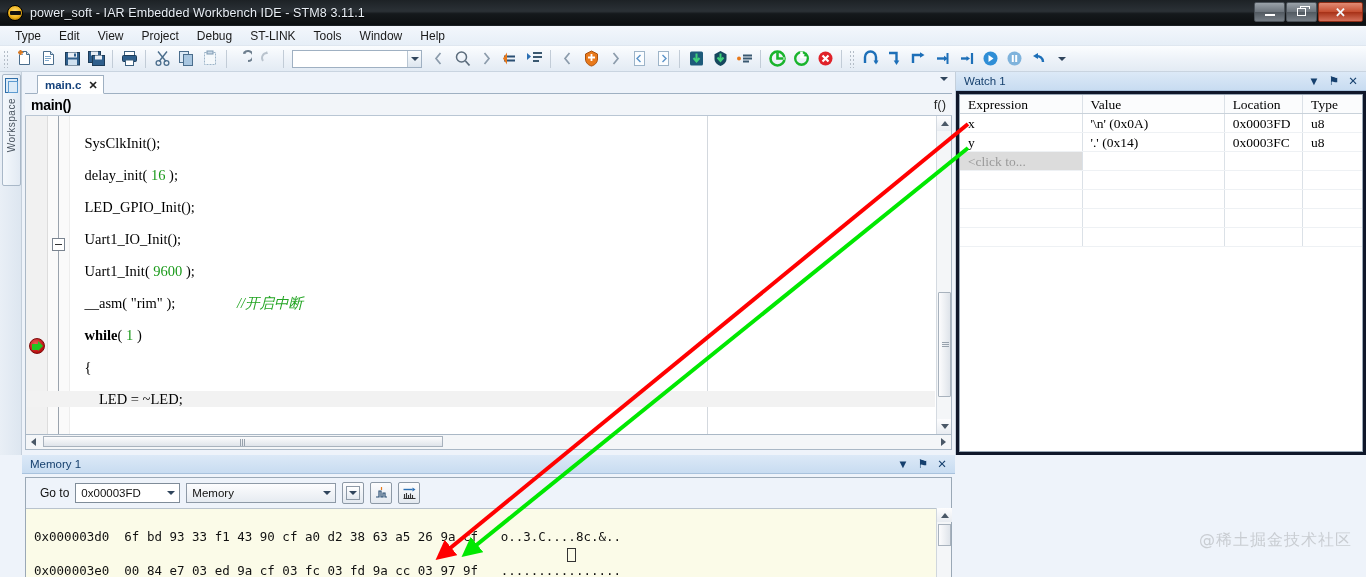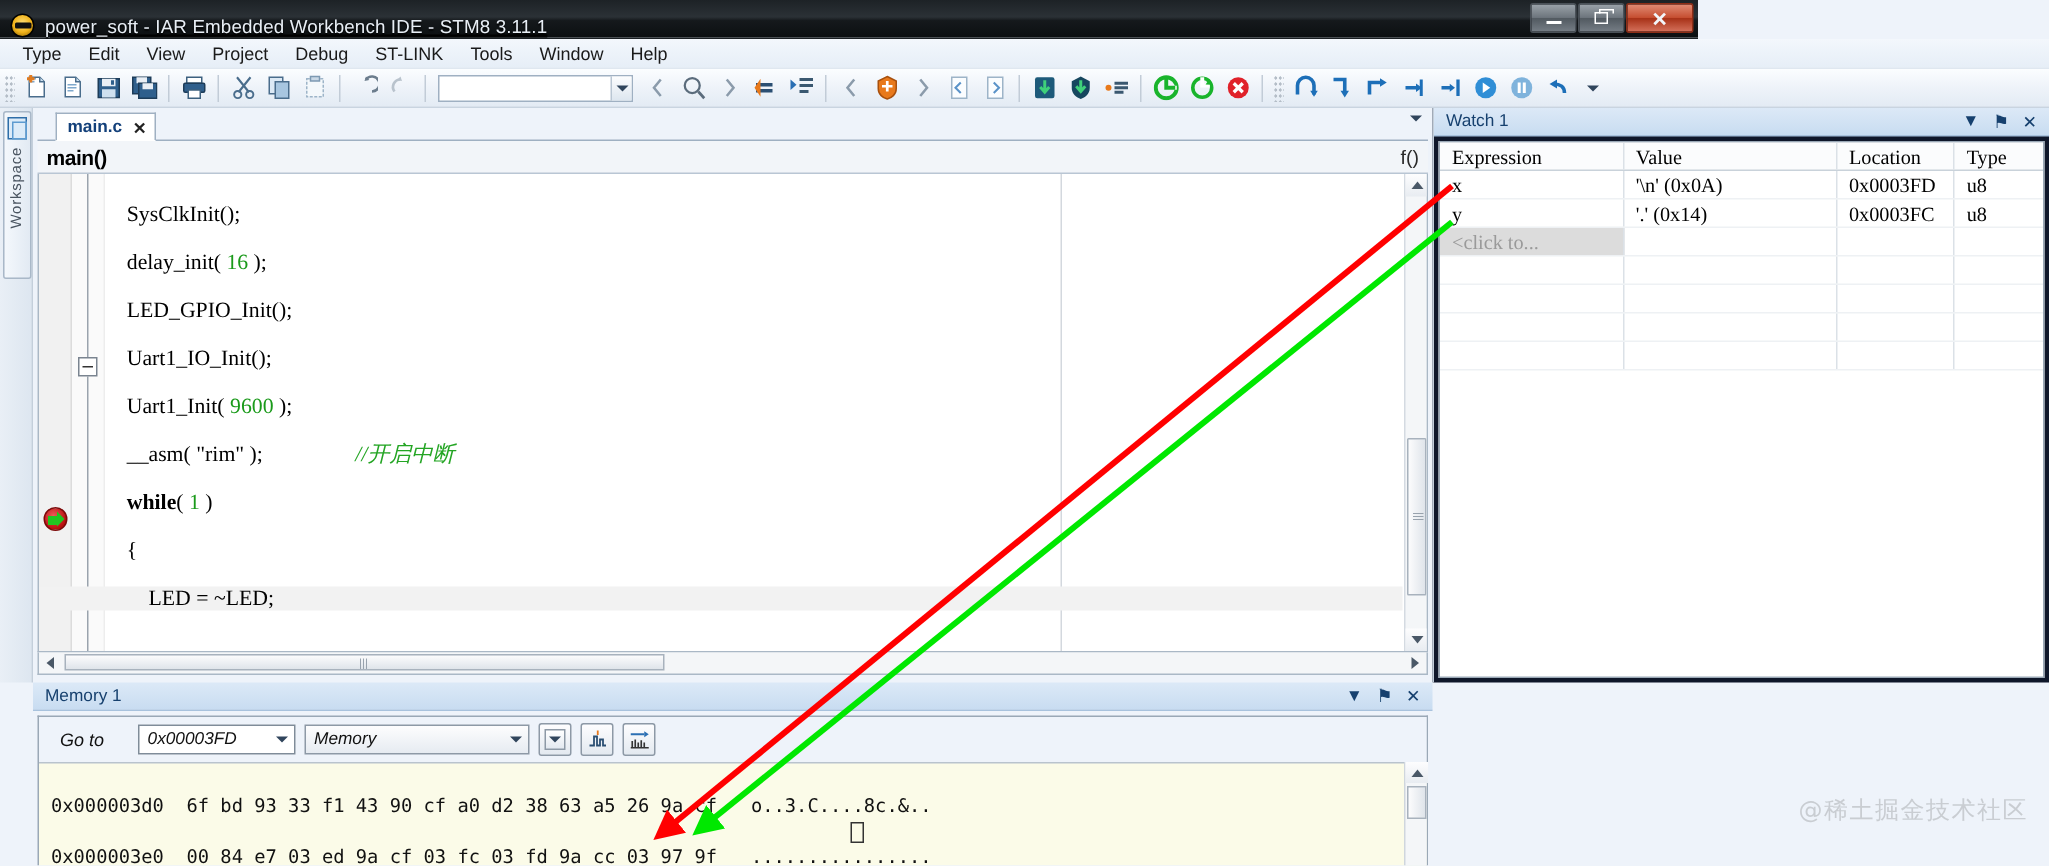--- a/index.html
+++ b/index.html
@@ -7,24 +7,24 @@
   body {
     width:1366px; height:577px; overflow:hidden;
     font-family:"Liberation Sans", sans-serif;
     font-size:12px;
     background:#eef3fa;
     position:relative;
   }
 
   
   #titlebar{
-    position:absolute; left:0; top:0; width:1132px; height:26px;
+    position:absolute; left:0; top:0; width:1366px; height:26px;
     background:linear-gradient(to bottom,#1d2226 0%,#2b3136 45%,#15191c 55%,#0c0f11 100%);
     border-bottom:1px solid #1b2024;
-    display:flex; align-items:flex-end;text-decoration:underline;
+    display:flex; align-items:center;
   }
   #app-icon{
     width:16px;height:16px;margin-left:7px;margin-right:7px;border-radius:50%;
     background:radial-gradient(circle at 50% 40%, #ffe07a 0%, #f0b21a 55%, #7a5500 100%);
     border:1px solid #000; position:relative; flex:none;
   }
   #app-icon:before{
     content:""; position:absolute; left:2px; top:5px; width:11px; height:4px;
     background:#111; border-radius:1px;
   }
@@ -239,31 +239,30 @@
     position:absolute; left:22px; top:455px; width:933px; height:122px;
     background:#eef3fa;
   }
   #mem-body{
     position:absolute; left:3px; top:22px; right:3px; bottom:0;
     background:#eef3fa; border:1px solid #9aa8b6; border-bottom:none;
   }
   #mem-toolbar{
     height:30px; display:flex; align-items:center; gap:6px; padding-left:14px;
     background:#eef3fa;
-    font-style:italic;
   }
   #mem-toolbar .lbl{ font-size:12px; color:#111; }
   .mem-combo{
     height:20px; background:#fff; border:1px solid #7f8c99;
     display:flex;align-items:center; font-size:11.5px; color:#111;
     padding-left:5px;
   }
   .mem-combo .txt{ flex:1; }
   .mem-combo .arrow{ width:16px;height:18px;display:flex;align-items:center;justify-content:center;}
-  #mem-goto{ width:105px;margin-left:17px; }
+  #mem-goto{ width:105px; }
   #mem-kind{ width:150px; background:linear-gradient(to bottom,#fdfdfe,#e6ebf1); border:1px solid #8d99a6;}
   .mem-sqbtn{
     width:22px;height:22px;border:1px solid #8d99a6;border-radius:2px;
     background:linear-gradient(to bottom,#fdfdfe,#e3e9f0);
     display:flex;align-items:center;justify-content:center;
   }
   #mem-hex{
     position:absolute; left:0; right:0; top:30px; bottom:0;
     background:#fbfbe8; border-top:1px solid #b9c3cd; overflow:hidden;
     font-family:"DejaVu Sans Mono", monospace; font-size:12.5px; line-height:17px;

